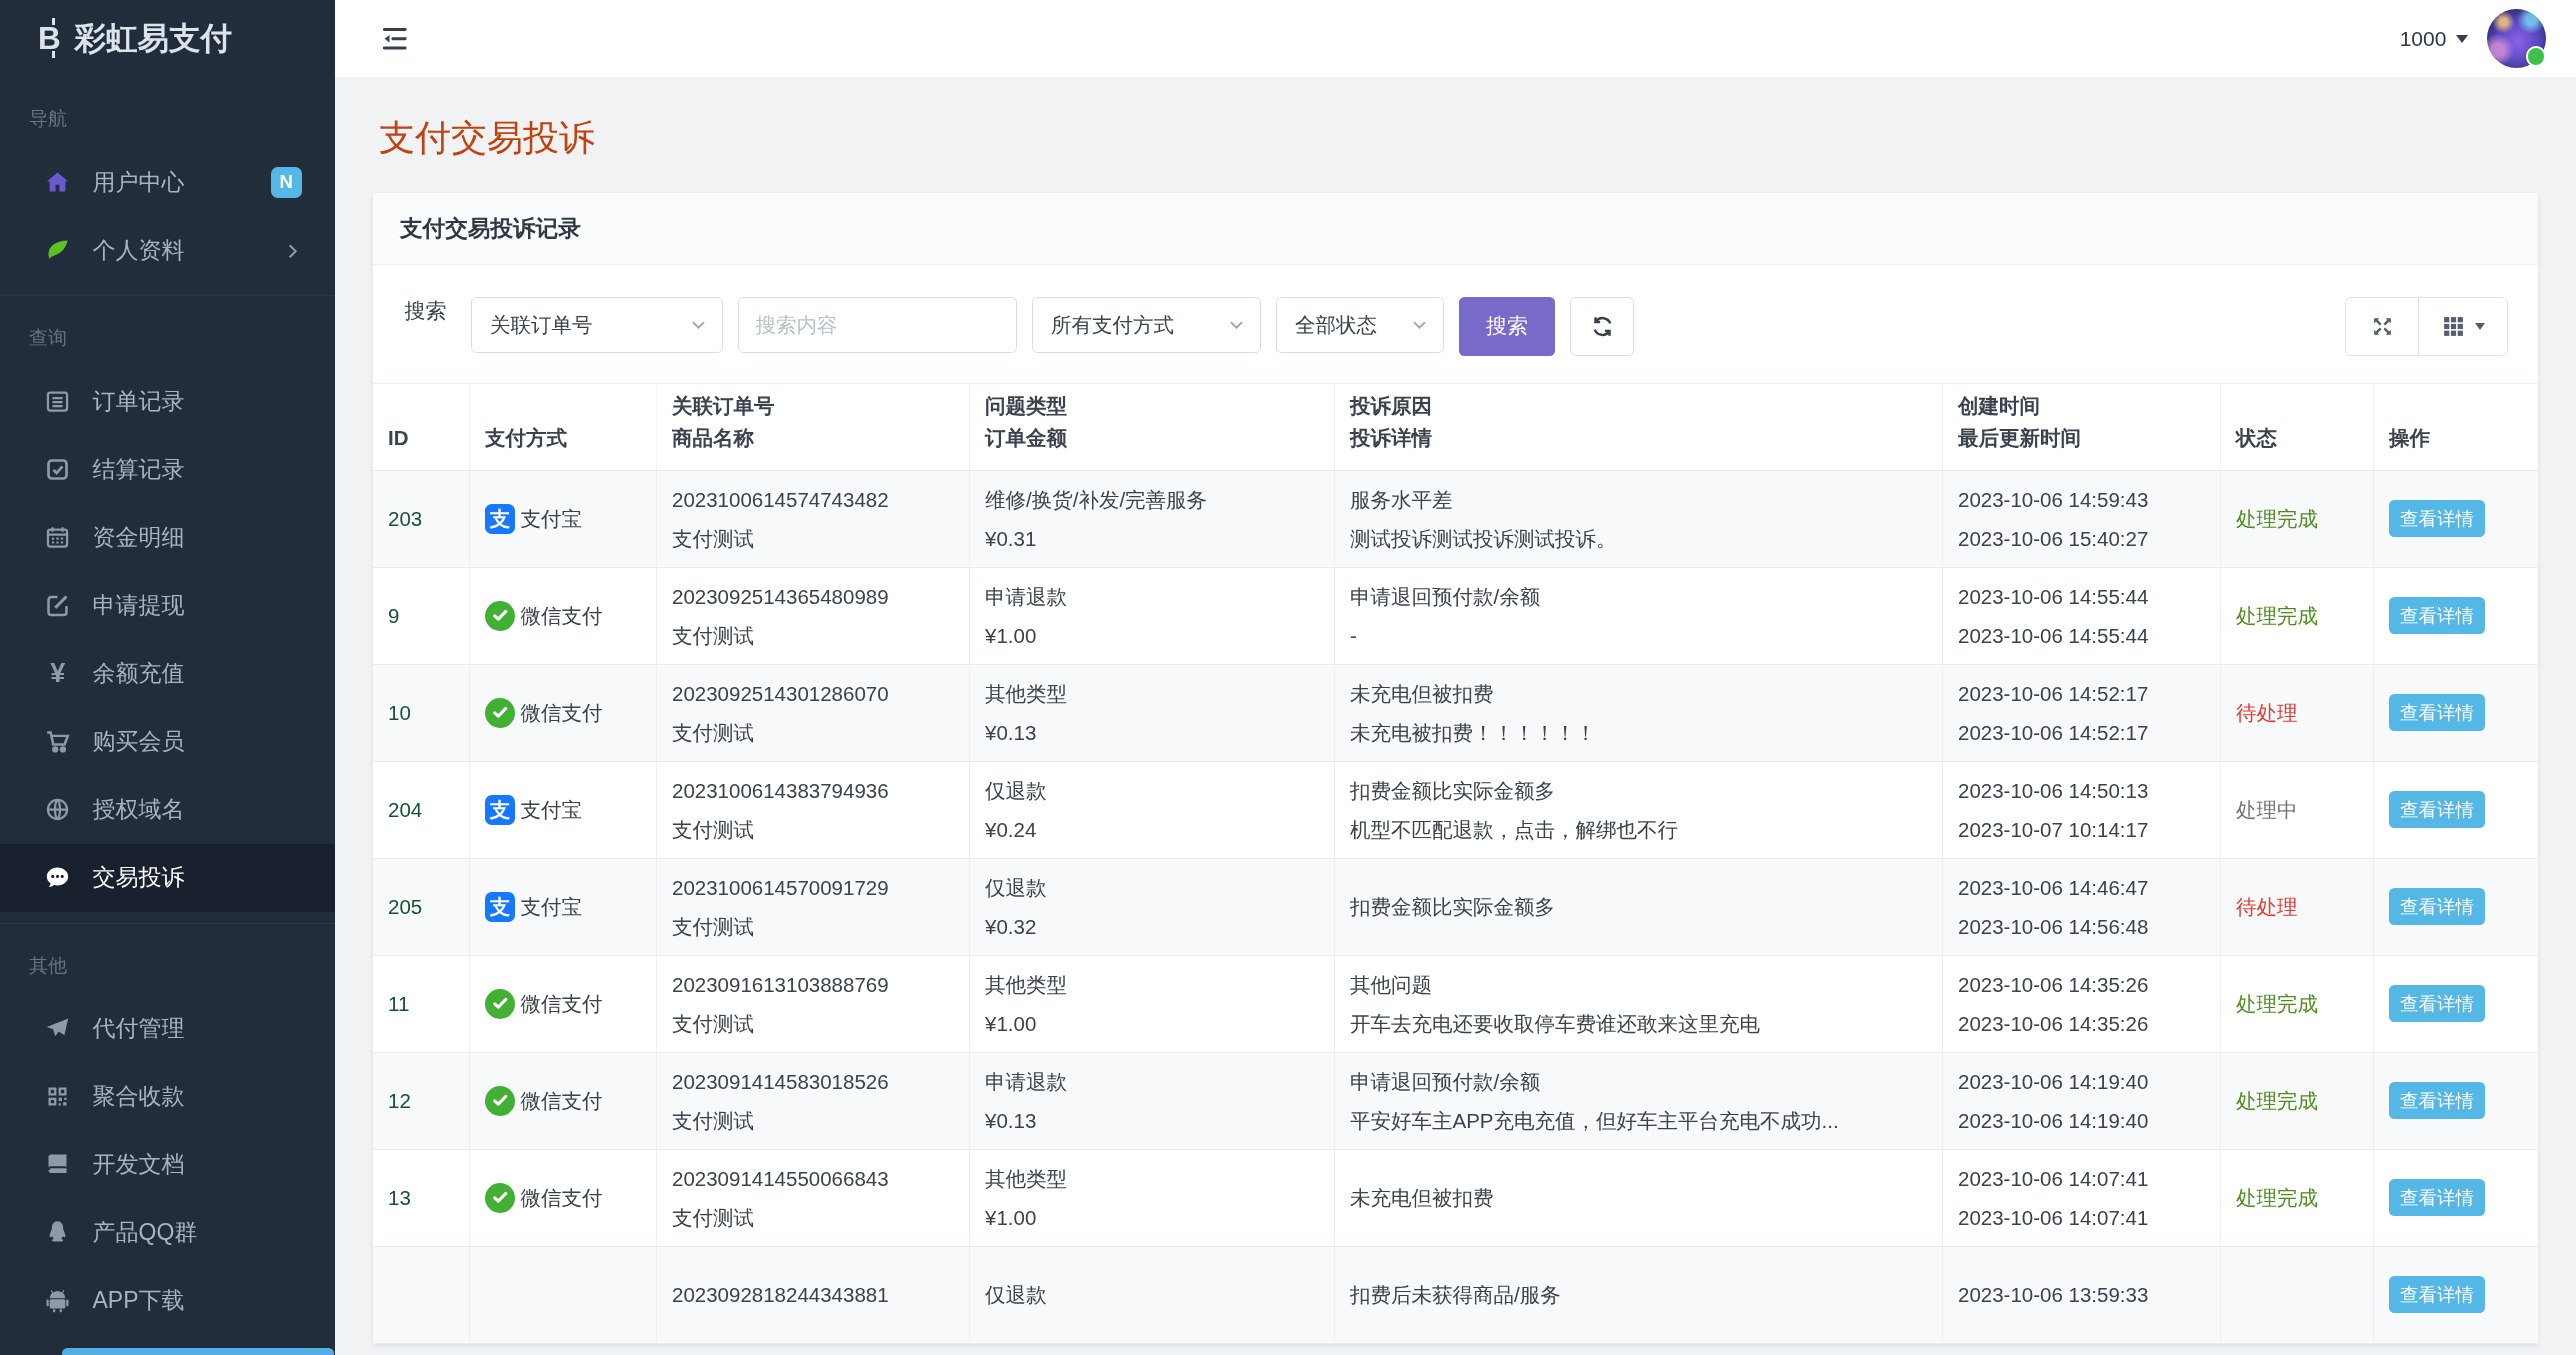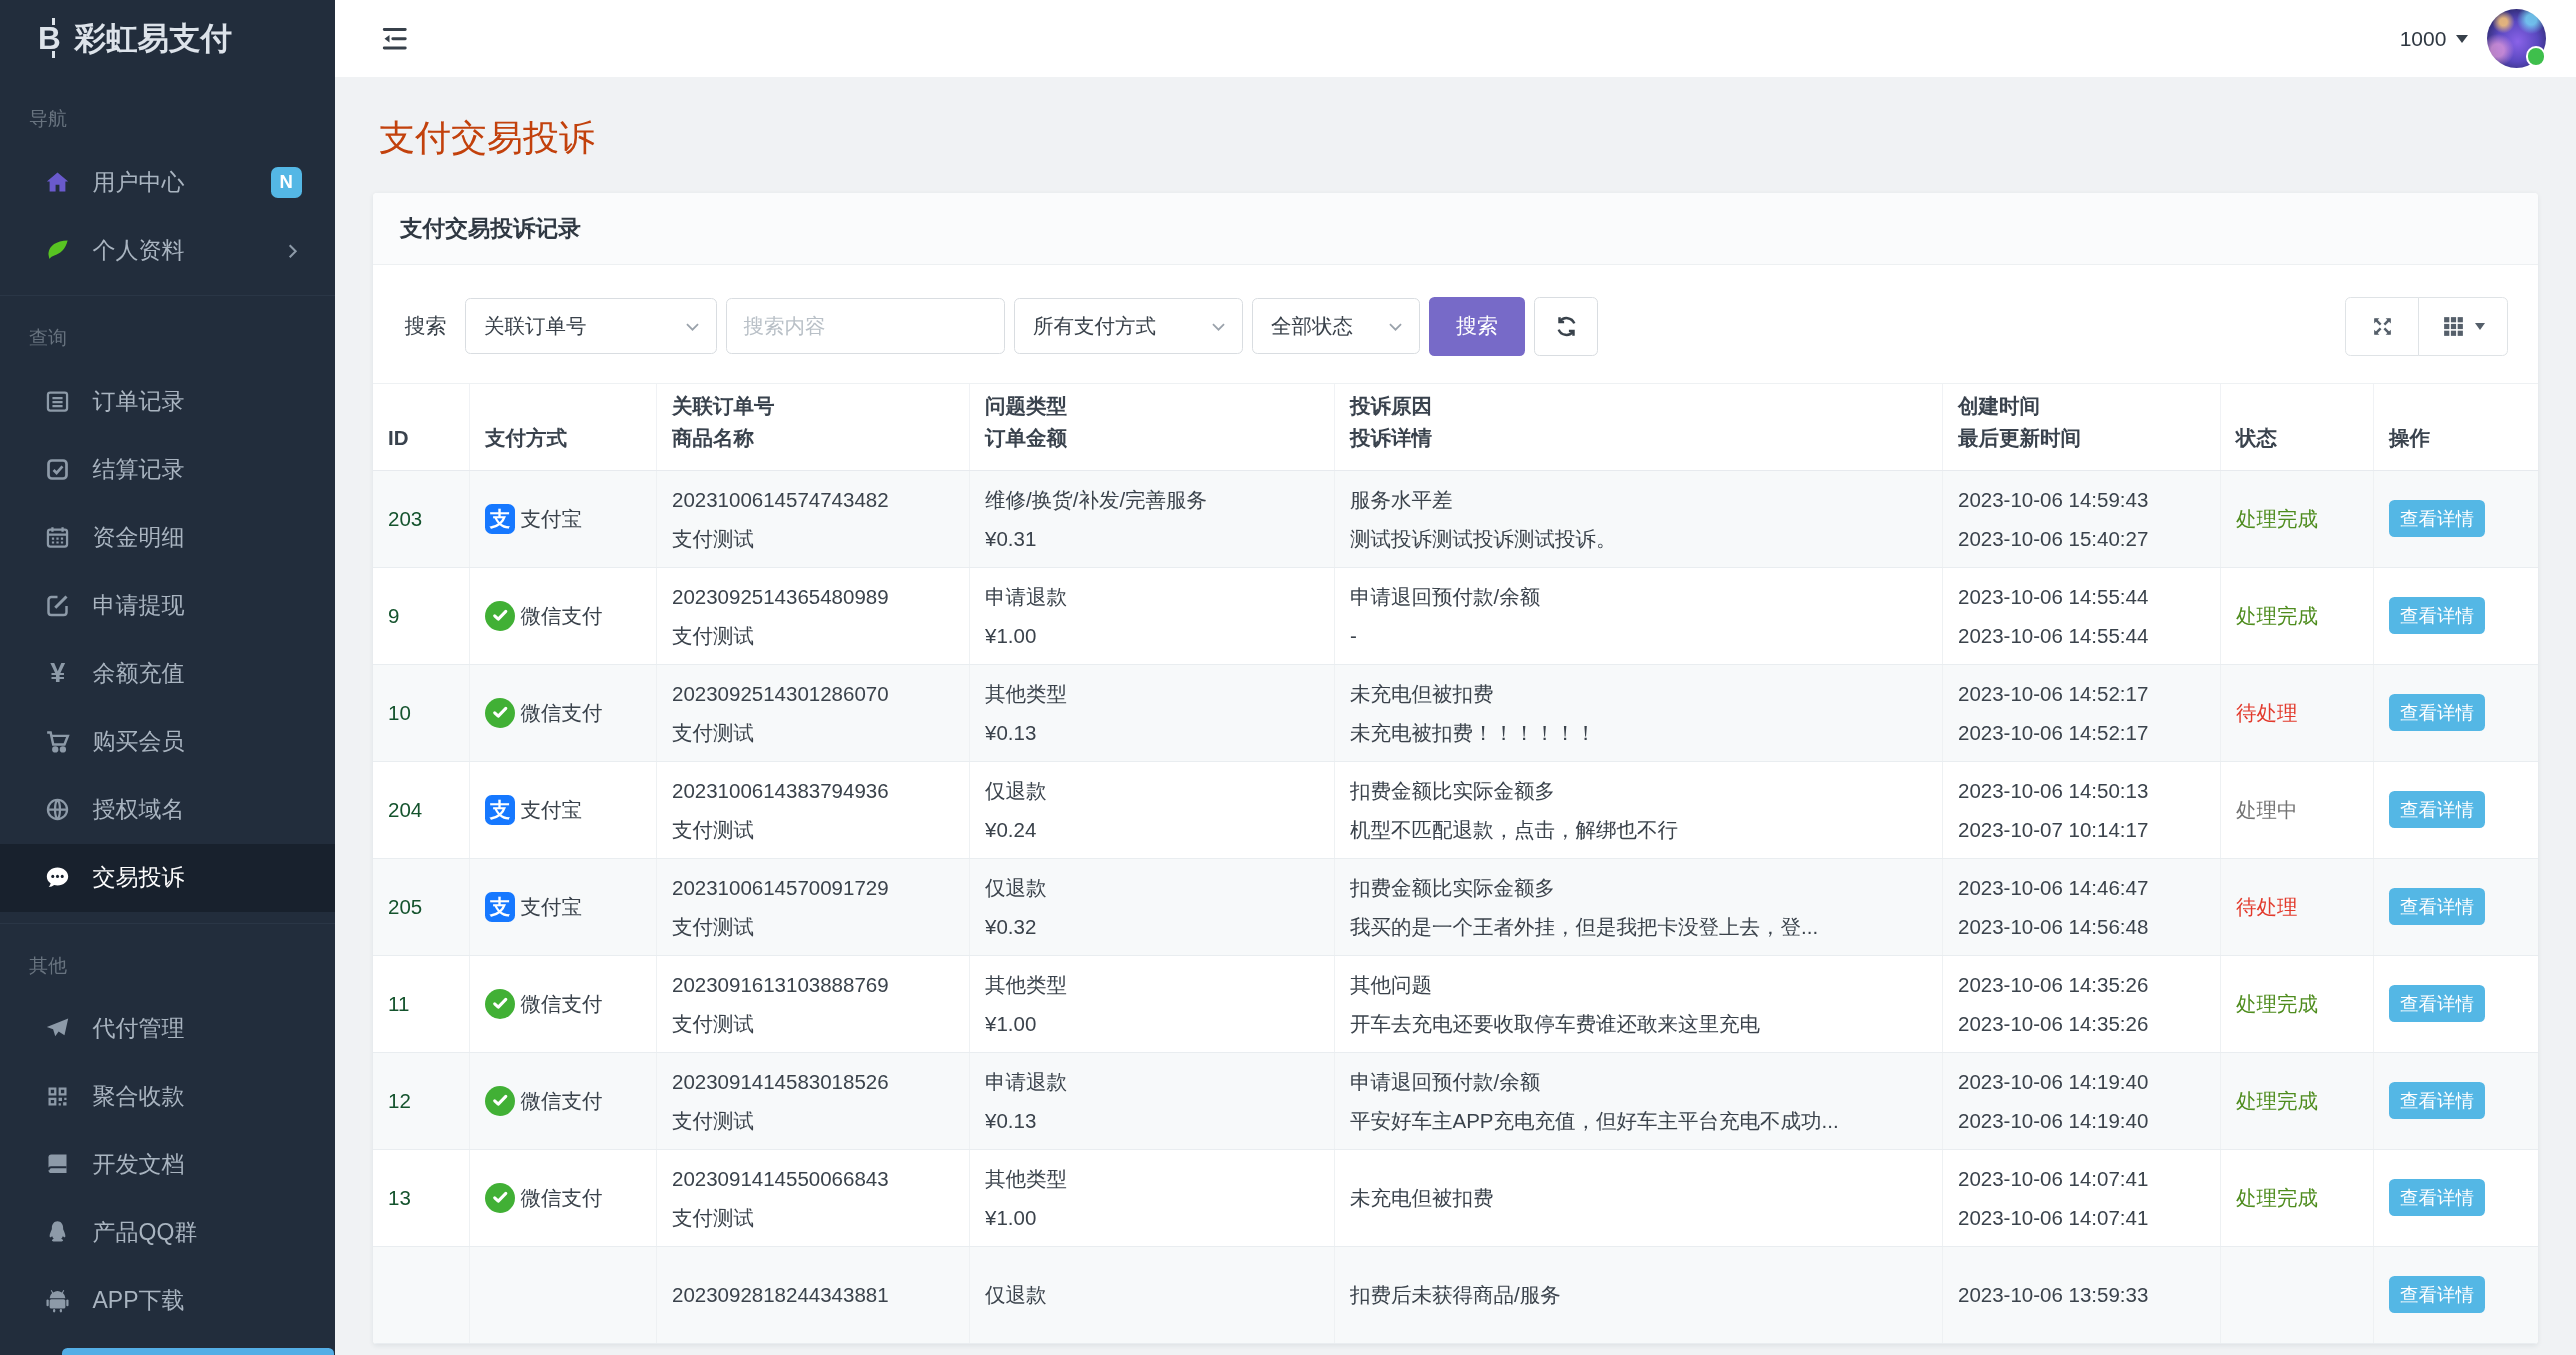--- a/index.html
+++ b/index.html
@@ -51,21 +51,21 @@
   .status-dot{position:absolute;right:0;bottom:1.4px;width:16.4px;height:16.4px;border-radius:50%;
               background:#3fbf4c;border:2.7px solid #ffffff;}
 
   .page-head{padding:37px 44px 30px;}
   .page-head h1{margin:0;font-size:36px;font-weight:400;color:#c2410c;}
 
   .card{margin:0 38px;background:#fff;border-radius:4.1px;box-shadow:0 1.4px 5.5px rgba(31,45,61,.08);overflow:hidden;}
   .card-head{height:71px;display:flex;align-items:center;padding:0 27px;background:#fafbfc;
              border-bottom:1.4px solid #edf0f2;font-size:22.6px;font-weight:bold;color:#2f3842;}
 
-  .filters{display:flex;align-items:center;gap:9px;padding:31.5px 20.5px 27px;}
+  .filters{display:flex;align-items:flex-start;gap:15px;padding:31.5px 20.5px 27px;}
   .f-label{font-size:21px;color:#3a424b;margin:0 9.6px 0 11px;}
   .sel{height:56px;border:1.4px solid #d9dde1;border-radius:5.5px;background:#fff;cursor:pointer;
        display:flex;align-items:center;justify-content:space-between;padding:0 13.7px 0 18px;
        font-size:20.5px;color:#3a424b;box-sizing:border-box;}
   .sel .sel-caret{width:19px;height:19px;color:#9aa2ab;}
   .sel .sel-caret svg{width:19px;height:19px;}
   .w-field{width:252px;} .w-pay{width:229px;} .w-status{width:168px;}
   .search-input{width:279px;height:56px;border:1.4px solid #d9dde1;border-radius:5.5px;
                 padding:0 16.4px;font-size:20.5px;color:#3a424b;box-sizing:border-box;outline:none;
                 font-family:"Liberation Sans","DejaVu Sans",sans-serif;}
@@ -572,21 +572,20 @@
             </div>
             <div class="td">
               <div class="lines">
                 <p>仅退款</p>
                 <p>¥0.32</p>
               </div>
             </div>
             <div class="td">
               <div class="lines">
                 <p>扣费金额比实际金额多</p>
-                <p>我买的是一个王者外挂，但是我把卡没登上去，登...</p>
               </div>
             </div>
             <div class="td">
               <div class="lines">
                 <p>2023-10-06 14:46:47</p>
                 <p>2023-10-06 14:56:48</p>
               </div>
             </div>
             <div class="td">
               <span class="status-text" style="color:#e23a2c">待处理</span>

